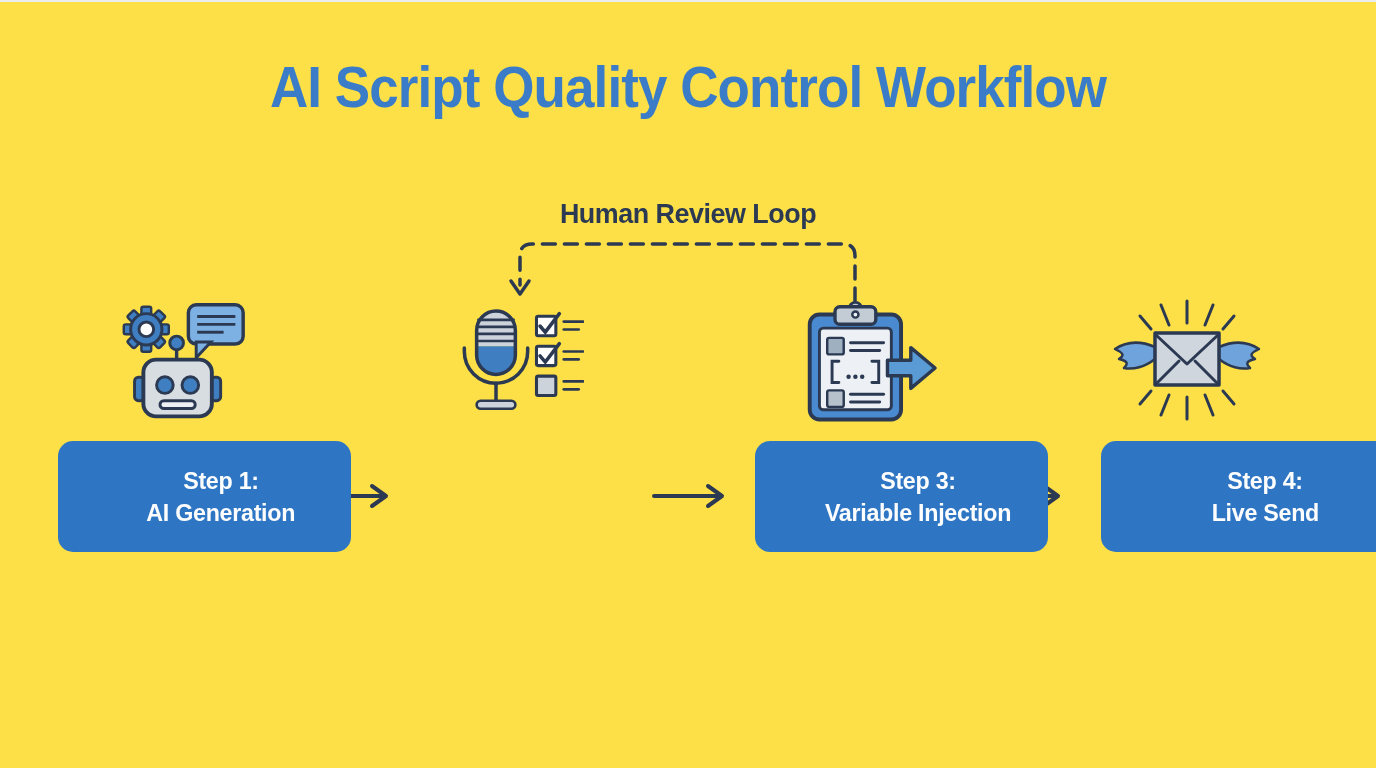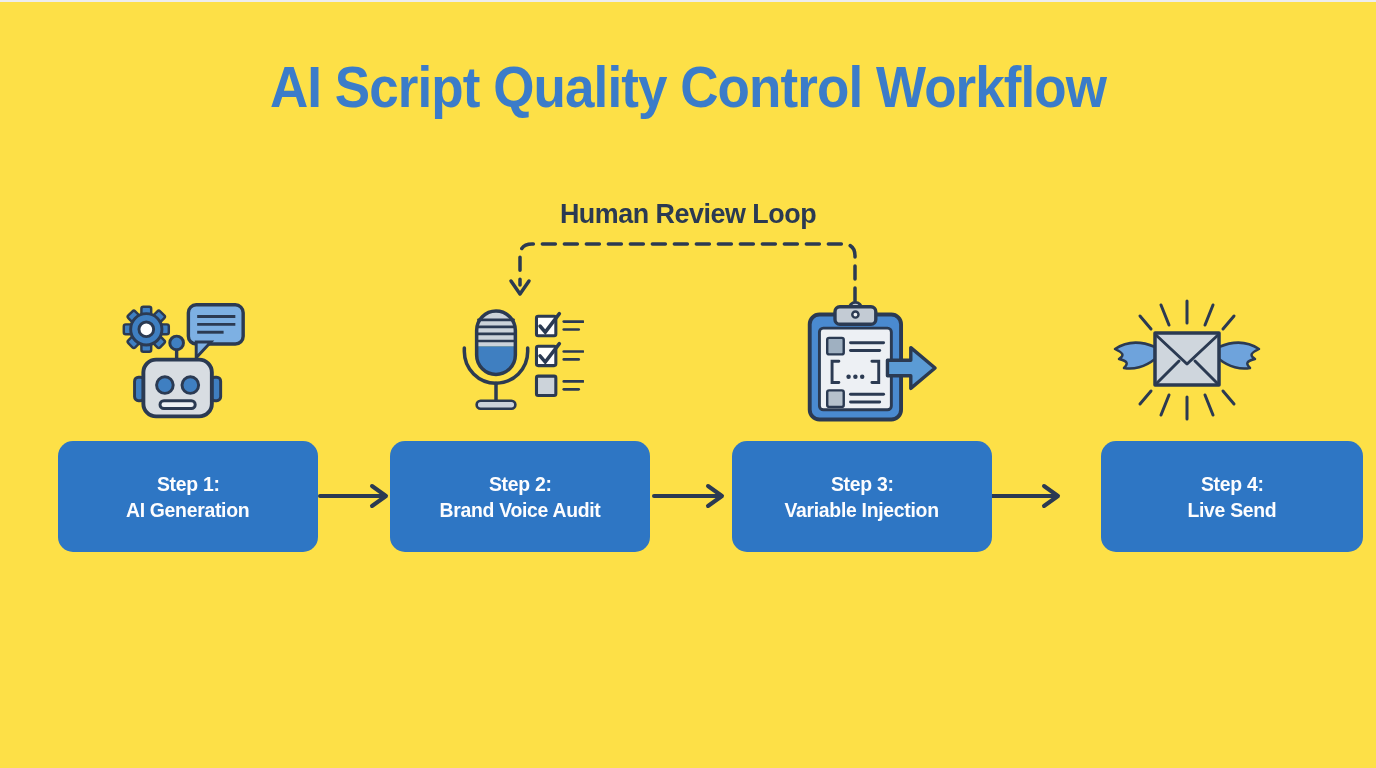--- a/index.html
+++ b/index.html
@@ -15,27 +15,28 @@
   .loop-label{
     position:absolute;top:196px;left:0;width:100%;text-align:center;
     font-size:28px;font-weight:700;color:#2b3a52;letter-spacing:-0.5px;
     transform:scaleX(0.96);transform-origin:center;
   }
   .overlay{position:absolute;left:0;top:0;width:1376px;height:768px;pointer-events:none;}
   .icon{position:absolute;}
   .step-box{
     position:absolute;top:439px;height:111px;border-radius:15px;background:#2e76c4;
     display:flex;flex-direction:column;align-items:center;justify-content:center;
-    color:#fdfdfe;font-weight:700;font-size:20px;line-height:1.3;text-align:center;
+    color:#fdfdfe;font-weight:700;font-size:24px;line-height:1.3;text-align:center;
     letter-spacing:-0.3px;
+    padding-left:33px;
   }
   .step-box .ln{transform:scaleX(0.97);transform-origin:center;white-space:nowrap;}
   #box-1{left:58px;width:260px;}
   #box-2{left:390px;width:260px;}
-  #box-3{left:732px;width:260px;}
+  #box-3{left:755px;width:260px;}
   #box-4{left:1060px;width:262px;margin-left:41px;}
 </style>
 </head>
 <body>
 
 <div class="canvas">
 
   <div class="title">AI Script Quality Control Workflow</div>
 
   <div class="loop-label">Human Review Loop</div>
@@ -202,24 +203,20 @@
           <line x1="116" y1="94" x2="127" y2="107"></line>
         </g>
       </g>
     </svg>
   </div>
 
   <div class="step-box" id="box-1">
     <div class="ln">Step 1:</div>
     <div class="ln">AI Generation</div>
   </div>
-  <div class="step-box" id="box-2">
-    <div class="ln">Step 2:</div>
-    <div class="ln">Brand Voice Audit</div>
-  </div>
   <div class="step-box" id="box-3">
     <div class="ln">Step 3:</div>
     <div class="ln">Variable Injection</div>
   </div>
   <div class="step-box" id="box-4">
     <div class="ln">Step 4:</div>
     <div class="ln">Live Send</div>
   </div>
 
 </div>

